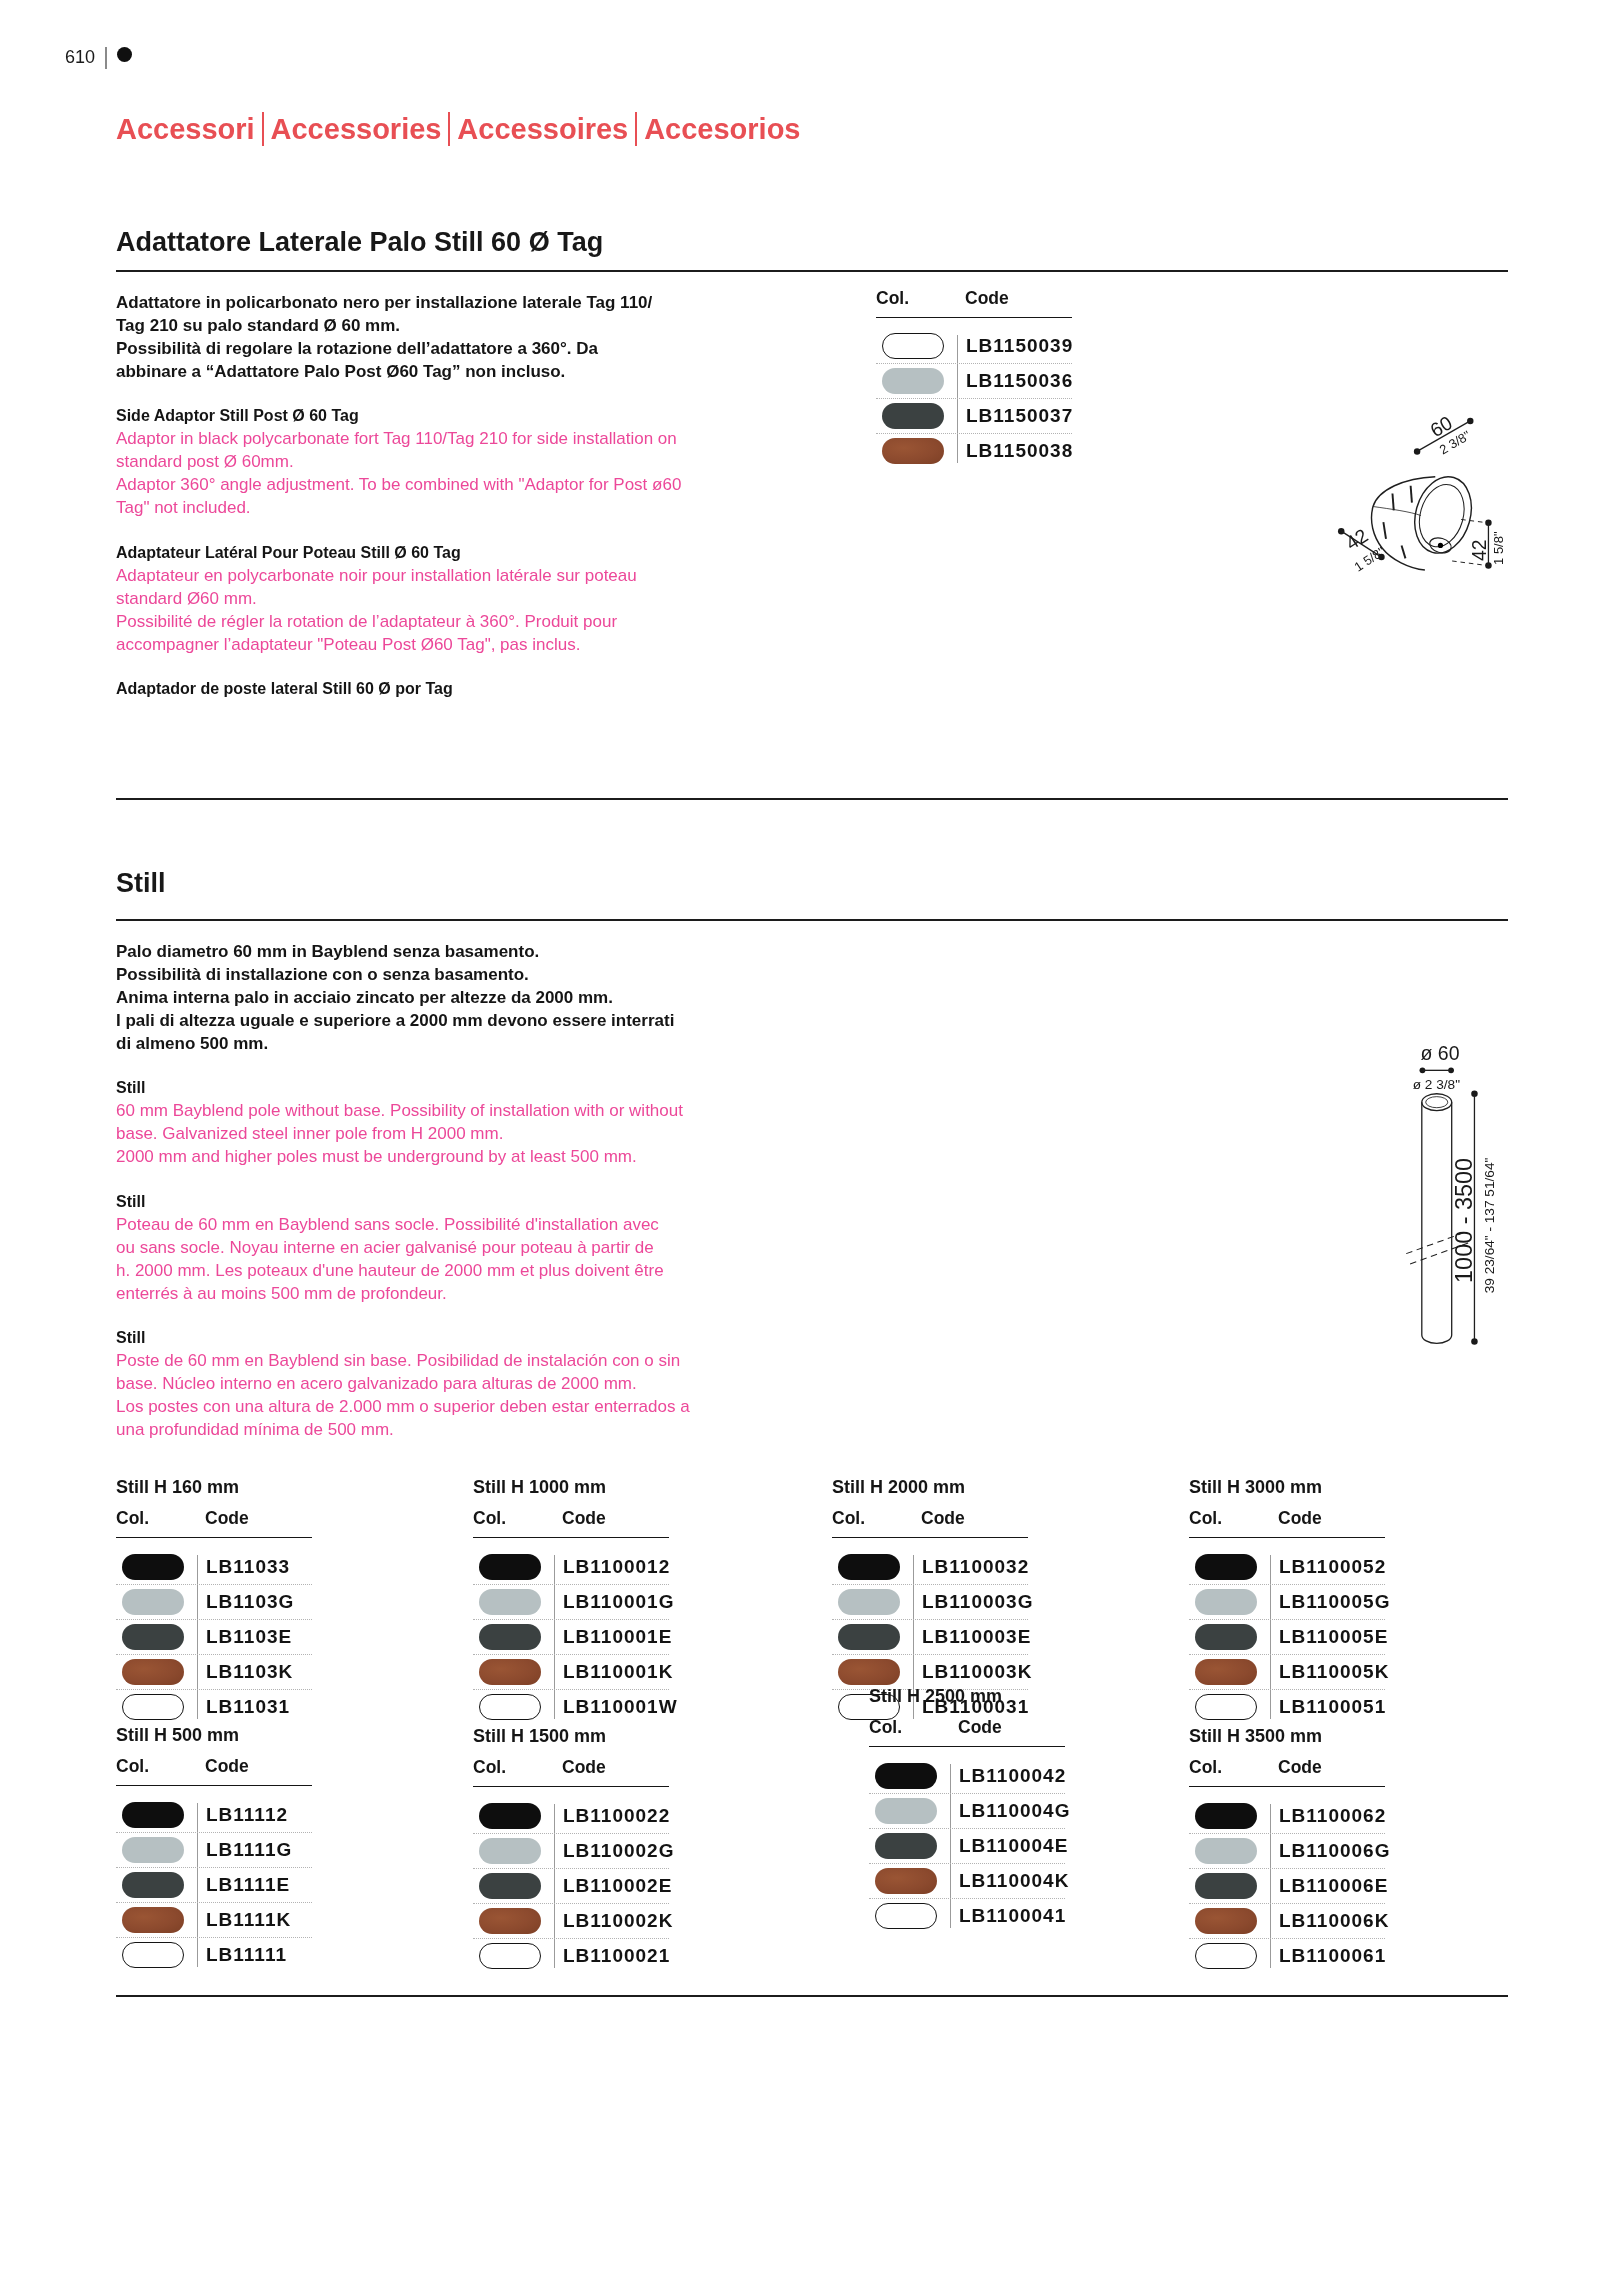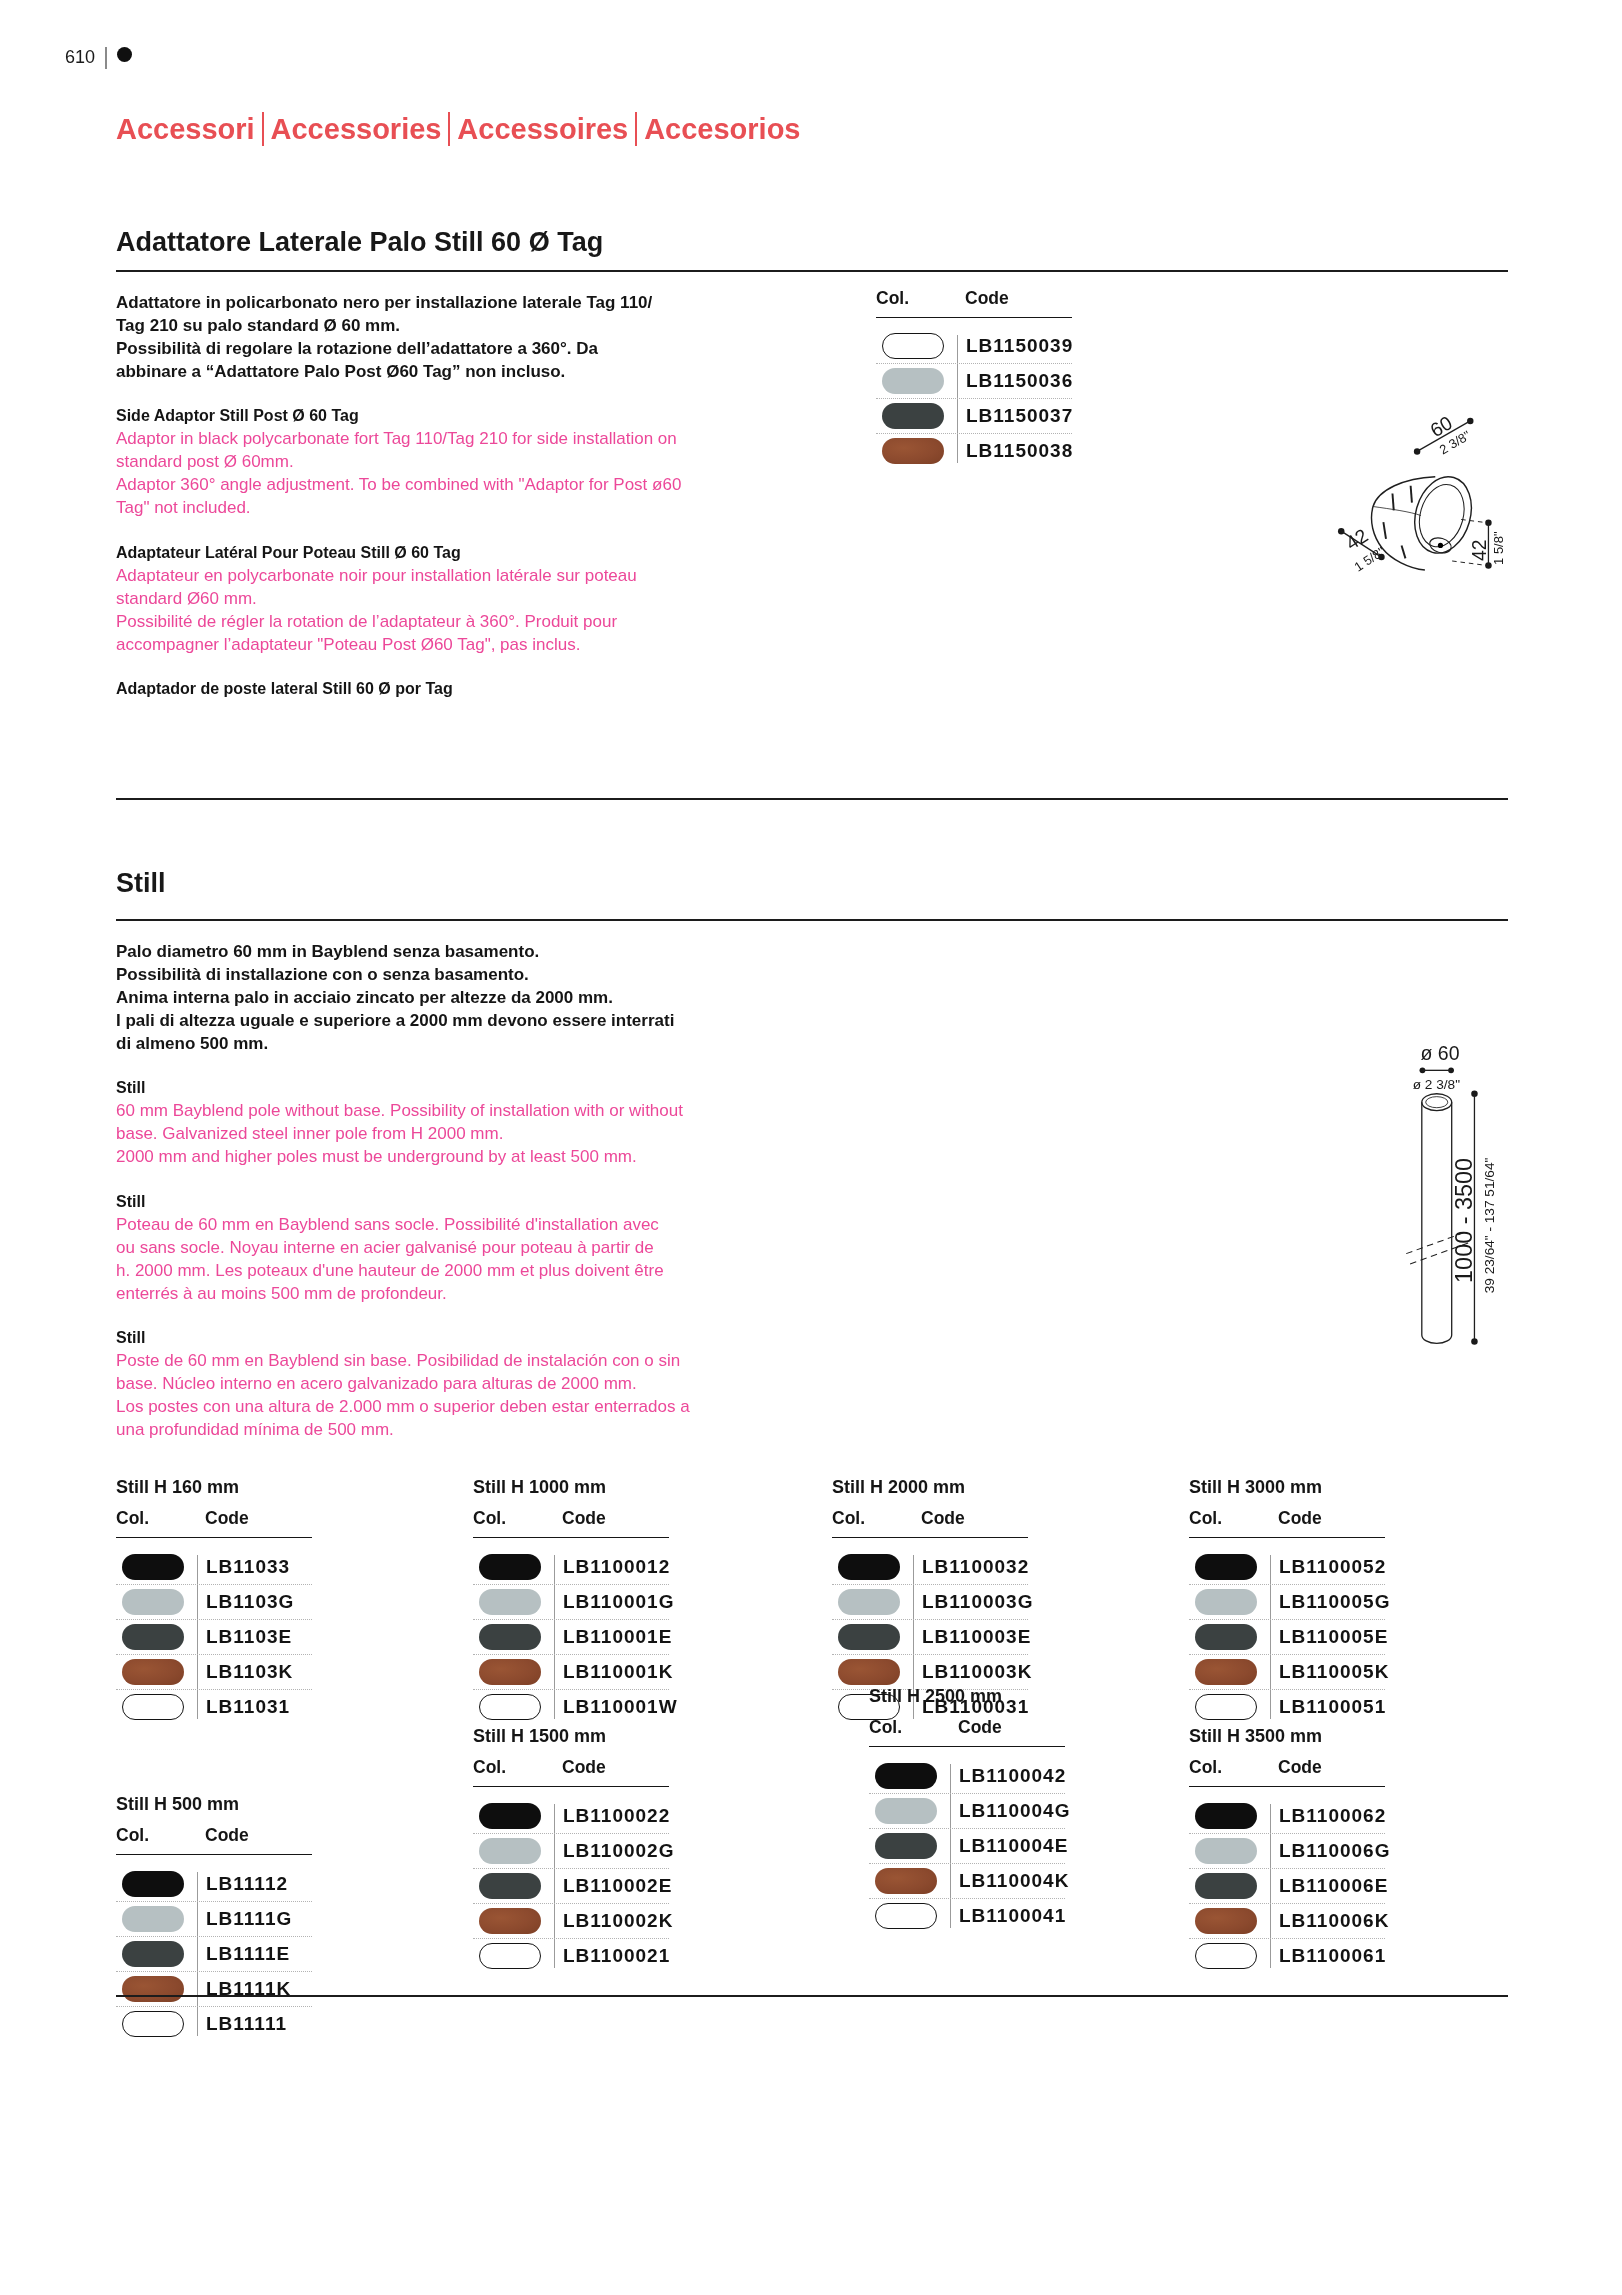--- a/index.html
+++ b/index.html
@@ -334,21 +334,21 @@
           <span class="code">LB110005K</span>
         </div>
 
         <div class="prow">
           <span class="pill pill-white"></span>
           <span class="code">LB1100051</span>
         </div>
       </div>
   </div>
 
-  <div class="ptable" style="left:116px;top:1794px;">
+  <div class="ptable" style="left:116px;top:1725px;">
     <div class="ptable-title">Still H 500 mm</div>
     <div class="ptable-head">
       <span class="colh">Col.</span>
       <span class="codeh">Code</span>
     </div>
     <div class="ptable-rows">
 
         <div class="prow">
           <span class="pill pill-black"></span>
           <span class="code">LB11112</span>

